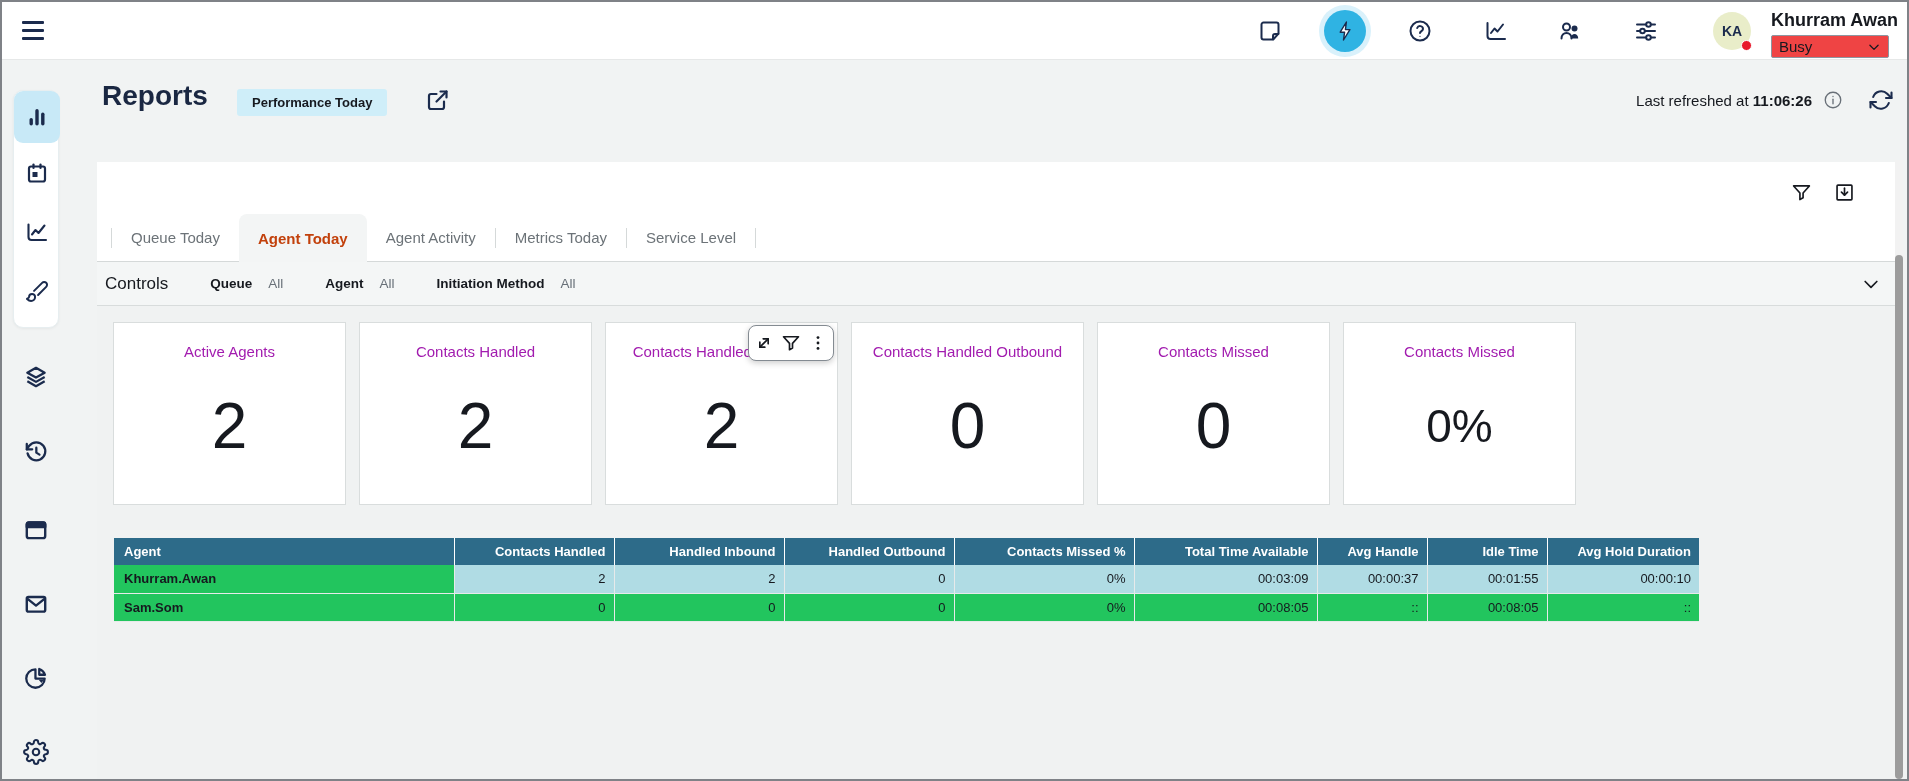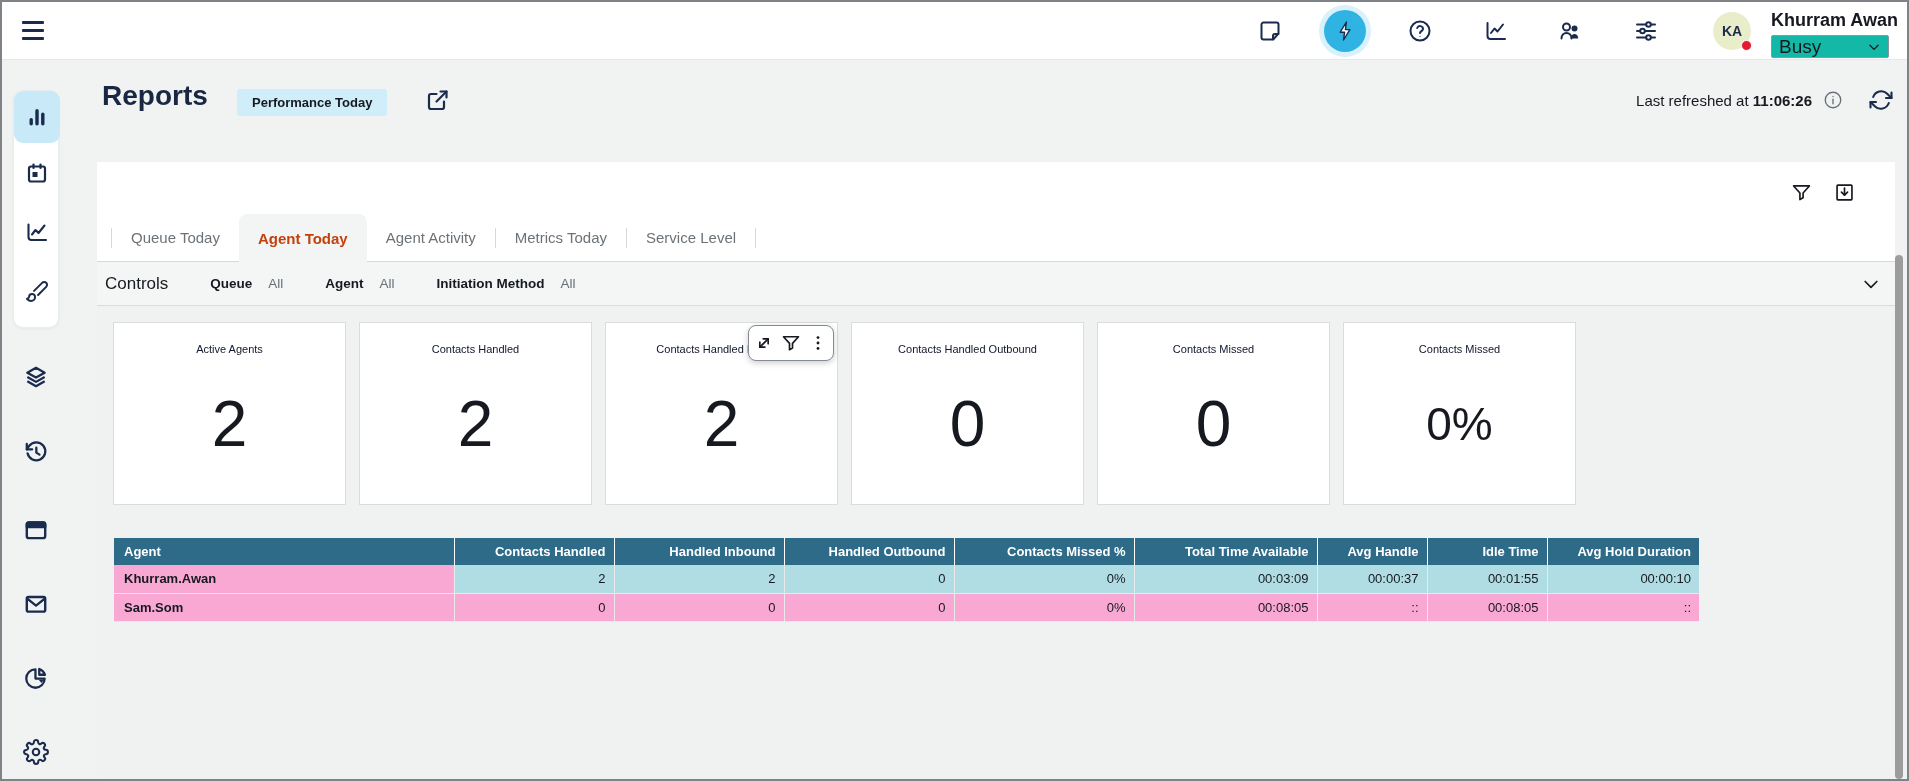--- a/index.html
+++ b/index.html
@@ -15,21 +15,21 @@
   .topbar{ position:absolute; left:0; top:0; right:0; height:58px; background:#fff; border-bottom:1px solid #e6e8e8; z-index:5;}
   .hamburger{ position:absolute; left:20px; top:19px; width:22px; height:19px; cursor:pointer;}
   .hamburger span{ display:block; height:3px; background:#1b2b4d; border-radius:1px; margin-bottom:5px;}
   .tb-ic{ position:absolute; top:17px; width:24px; height:24px; color:#1b2b4d; cursor:pointer;}
   .halo{ position:absolute; left:1317px; top:3px; width:52px; height:52px; border-radius:50%; background:#d9f1fb; display:flex; align-items:center; justify-content:center; cursor:pointer;}
   .bolt-circle{ width:42px; height:42px; border-radius:50%; background:#2fb3e3; display:flex; align-items:center; justify-content:center;}
   .avatar{ position:absolute; left:1711px; top:10px; width:38px; height:38px; border-radius:50%; background:#e9edc9; display:flex; align-items:center; justify-content:center; font-size:14px; font-weight:700; color:#1b2b4d; cursor:pointer;}
   .status-dot{ position:absolute; right:-1px; bottom:-1px; width:11px; height:11px; border-radius:50%; background:#e8192c; border:1.5px solid #fff;}
   .user-block{ position:absolute; left:1769px; top:8px; width:120px;}
   .user-name{ font-size:18px; font-weight:700; color:#16191f; white-space:nowrap;}
-  .busy-select{ margin-top:4px; width:118px; height:23px; border:1px solid #8d96a0; border-radius:2px; background:#14b8a6; display:flex; align-items:center; justify-content:space-between; padding:0 7px; font-size:19px; cursor:pointer;}
+  .busy-select{ margin-top:4px; width:118px; height:23px; border:1px solid #8d96a0; border-radius:2px; background:#ef4444; display:flex; align-items:center; justify-content:space-between; padding:0 7px; font-size:15px; cursor:pointer;}
 
   
   .sidebar{ position:absolute; left:0; top:58px; width:66px; bottom:0;}
   .side-card{ position:absolute; left:11px; top:30px; width:46px; height:238px; background:#fff; border:1px solid #e7eef0; border-radius:10px; box-shadow:0 1px 3px rgba(0,0,0,.05); padding-top:0;}
   .side-item{ width:46px; height:59px; display:flex; align-items:center; justify-content:center; color:#1b2b4d; cursor:pointer;}
   .side-item.active{ background:#c8e9f7; border-radius:9px; height:52px;}
   .side-float{ position:absolute; left:21px; width:26px; height:26px; color:#1b2b4d; cursor:pointer;}
 
   
   .pg-title{ position:absolute; left:100px; top:78px; font-size:28px; font-weight:700; color:#1a2742;}
@@ -56,35 +56,35 @@
   .ctl-group{ display:flex; align-items:baseline; gap:16px; margin-left:42px; cursor:pointer;}
   .ctl-group .lbl{ font-size:13.5px; font-weight:700; color:#16191f;}
   .ctl-group .val{ font-size:13.5px; color:#687078;}
   .controls-chevron{ position:absolute; right:14px; top:12px; width:20px; height:20px; color:#16191f; cursor:pointer;}
 
   .canvas{ position:absolute; left:0; top:144px; right:0; bottom:0; background:#f0f2f2;}
 
   
   .cards{ position:absolute; left:16px; top:16px; display:flex; gap:13px;}
   .card{ position:relative; width:233px; height:183px; background:#fff; border:1px solid #d9dddd; display:flex; flex-direction:column; align-items:center;}
-  .card-title{ margin-top:20px; font-size:11px; color:#0f172a; white-space:nowrap;}
+  .card-title{ margin-top:20px; font-size:15px; color:#a21caf; white-space:nowrap;}
   .card-value{ flex:1; display:flex; align-items:center; justify-content:center; padding-bottom:12px; color:#16191f;}
   .card:nth-child(-n+5) .card-value{ font-size:64px; }
   .card:nth-child(6) .card-value{ font-size:46px; }
   .card:nth-child(7) .card-value{ font-size:26px; }
 
   .widget-toolbar{ position:absolute; top:2px; right:3px; width:86px; height:36px; background:#fff; border:1.5px solid #848b92; border-radius:8px; box-shadow:0 2px 6px rgba(0,0,0,.2); display:flex; align-items:center; justify-content:center; gap:7px; z-index:3;}
   .widget-toolbar .wt{ width:20px; height:20px; color:#16191f; cursor:pointer;}
 
   
   .agents-table{ position:absolute; left:17px; top:232px; border-collapse:collapse; table-layout:fixed; width:1585px; background:#fff;}
   .agents-table th{ background:#2d6b89; color:#fff; font-size:13px; font-weight:700; height:27px; padding:0 8px; text-align:right; border-right:1px solid rgba(255,255,255,.35); overflow:hidden; white-space:nowrap;}
   .agents-table th:first-child{ text-align:left; padding-left:10px;}
   .agents-table th:last-child{ border-right:none;}
-  .agents-table td{ height:28px; font-size:13px; padding:0 8px; text-align:right; background:#f9a8d4; border-bottom:1px solid #e7eaea; border-right:1px solid #e7eaea; white-space:nowrap;}
+  .agents-table td{ height:28px; font-size:13px; padding:0 8px; text-align:right; background:#22c55e; border-bottom:1px solid #e7eaea; border-right:1px solid #e7eaea; white-space:nowrap;}
   .agents-table td:first-child{ text-align:left; padding-left:10px; font-weight:700;}
   .agents-table td:last-child{ border-right:none;}
   .agents-table tr.hl td.num{ background:#b0dce4;}
 
   
   .vtrack{ position:absolute; right:4px; top:158px; width:8px; bottom:0; background:#f2f2f2;}
   .vthumb{ position:absolute; right:4px; top:253px; width:8px; bottom:0; background:#9c9c9c; border-radius:4px; cursor:grab;}
 </style>
 </head>
 <body>

